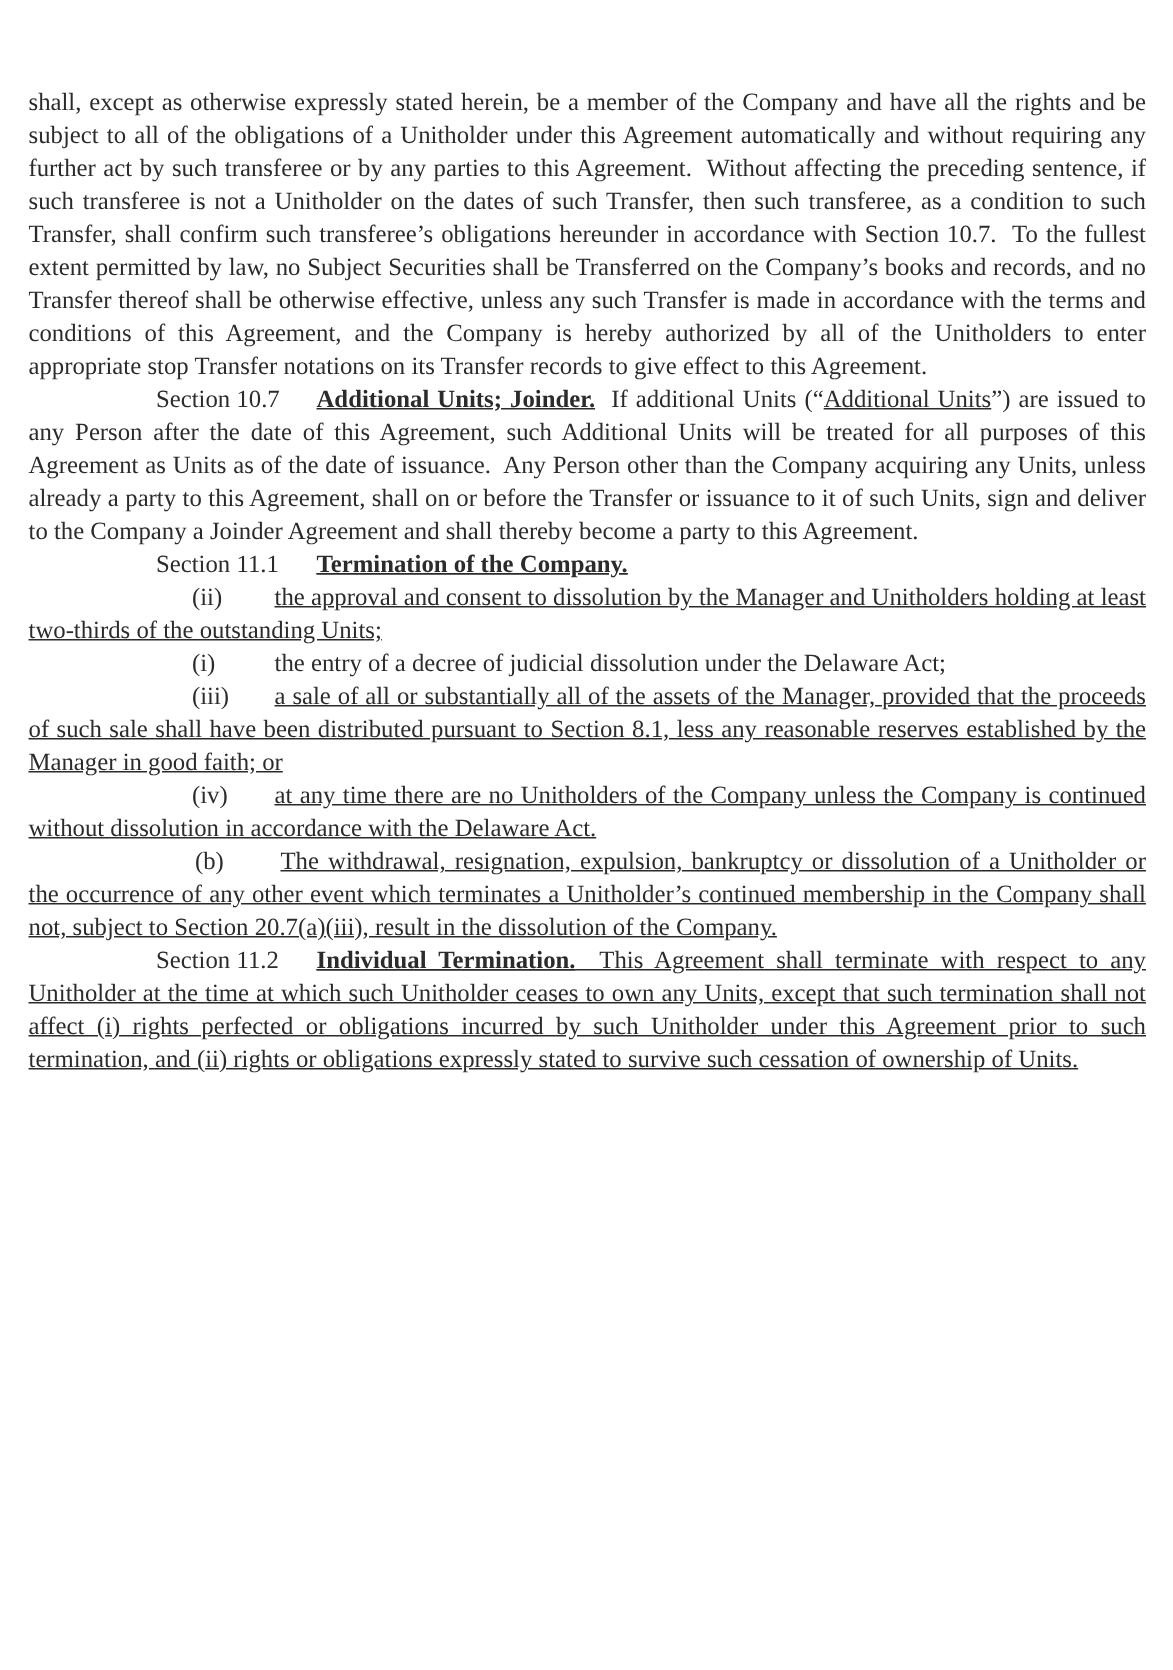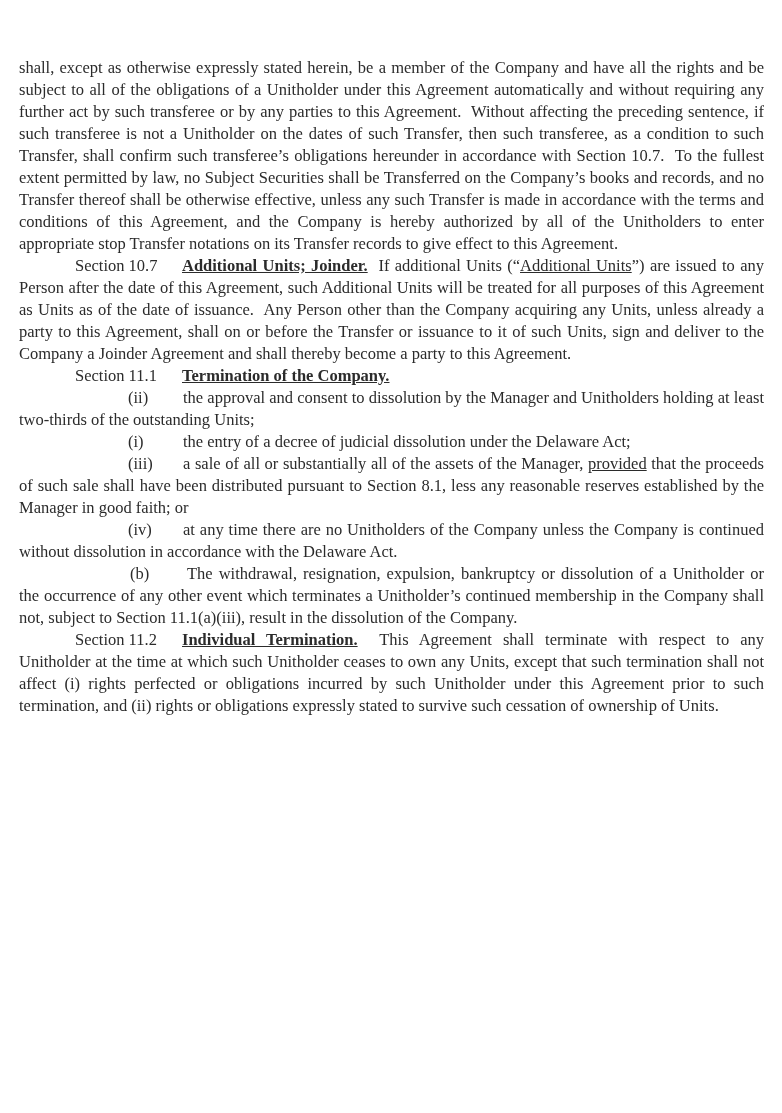--- a/index.html
+++ b/index.html
@@ -18,28 +18,28 @@
     top: 57px;
     width: 745px;
     font-size: 16.5px;
     line-height: 22px;
     text-align: justify;
   }
   .content p { margin: 0; padding: 0; }
   .indent { text-indent: 56px; }
   .p-sub  { text-indent: 111px; }
   .p-item { margin-left: 54px; text-indent: 109px; }
-  .seclabel  { display: inline-block; width: 107px; text-indent: 0; }
+  .seclabel  { display: inline-block; width: 107px; text-indent: 0; margin-left: 29px; }
   .sublabel  { display: inline-block; width: 57px;  text-indent: 0; }
   .itemlabel { display: inline-block; width: 55px;  text-indent: 0; }
   .bu { font-weight: 700; text-decoration: underline; }
   .u  { text-decoration: underline; }
   .article { margin-top: 16px; text-align: center; font-weight: 700; }
   .mt14 { margin-top: 14px; }
-  .mt16 { margin-top: 16px; }
+  .mt16 { margin-top: 16px; text-decoration: underline; }
   .mt17 { margin-top: 17px; }
   .mt20 { margin-top: 20px; }
   .pagenum {
     position: absolute;
     left: 19px; top: 1049px;
     width: 745px;
     text-align: center;
     font-size: 15px;
     line-height: 22px;
   }
@@ -67,21 +67,21 @@
 
 
     <p class="p-item mt16"><span class="itemlabel">(ii)</span><span>the approval and consent to dissolution by the Manager and Unitholders holding at least two-thirds of the outstanding Units;</span></p>
 
     <p class="p-item mt20"><span class="itemlabel">(i)</span><span>the entry of a decree of judicial dissolution under the Delaware Act;</span></p>
 
     <p class="p-item mt16"><span class="itemlabel">(iii)</span><span>a sale of all or substantially all of the assets of the Manager, </span><span class="u">provided</span><span> that the proceeds of such sale shall have been distributed pursuant to Section 8.1, less any reasonable reserves established by the Manager in good faith; or</span></p>
 
     <p class="p-item mt16"><span class="itemlabel">(iv)</span><span>at any time there are no Unitholders of the Company unless the Company is continued without dissolution in accordance with the Delaware Act.</span></p>
 
-    <p class="p-sub mt16"><span class="sublabel">(b)</span><span>The withdrawal, resignation, expulsion, bankruptcy or dissolution of a Unitholder or the occurrence of any other event which terminates a Unitholder’s continued membership in the Company shall not, subject to Section 11.1(a)(iii), result in the dissolution of the Company.</span></p>
+    <p class="p-sub mt16"><span class="sublabel">(b)</span><span>The withdrawal, resignation, expulsion, bankruptcy or dissolution of a Unitholder or the occurrence of any other event which terminates a Unitholder’s continued membership in the Company shall not, subject to Section 20.7(a)(iii), result in the dissolution of the Company.</span></p>
 
     <p class="indent mt16"><span class="seclabel">Section 11.2</span><span class="bu">Individual Termination.</span><span>&nbsp; This Agreement shall terminate with respect to any Unitholder at the time at which such Unitholder ceases to own any Units, except that such termination shall not affect (i) rights perfected or obligations incurred by such Unitholder under this Agreement prior to such termination, and (ii) rights or obligations expressly stated to survive such cessation of ownership of Units.</span></p>
 
   </div>
 
   <div class="pagenum">35</div>
 
   <div class="docid">US 169575354v26</div>
 </div>
 

